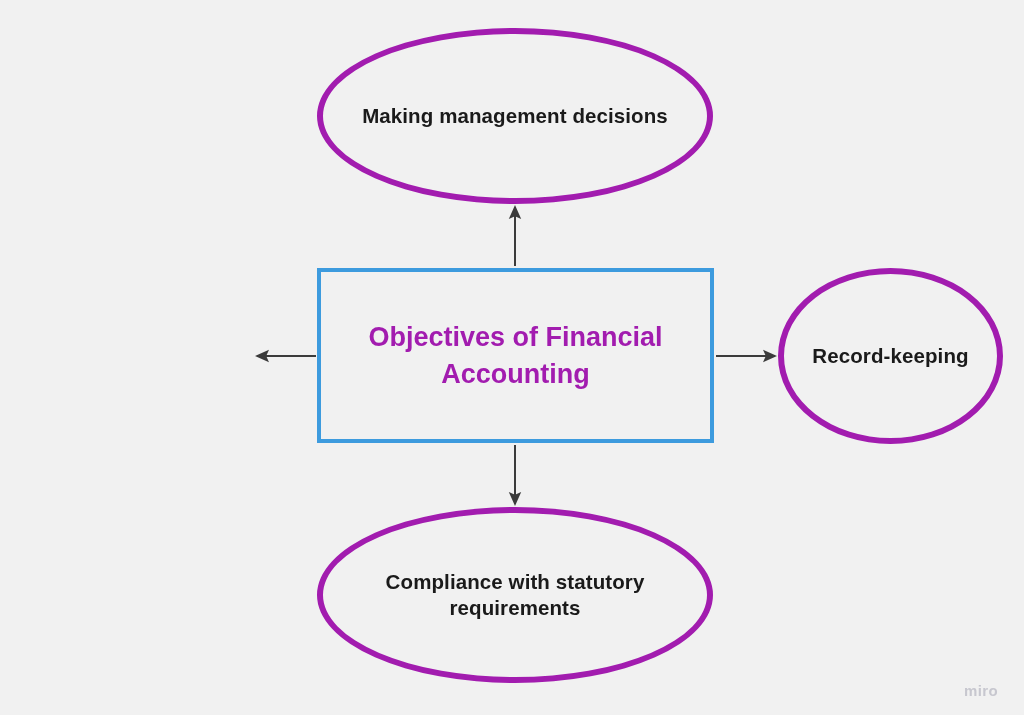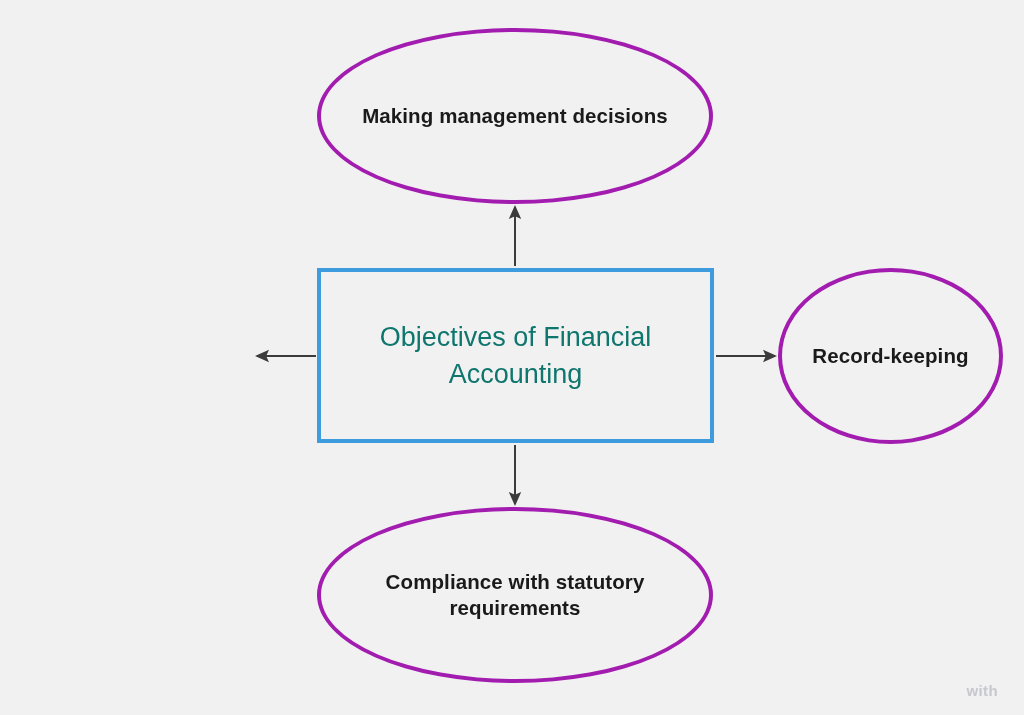--- a/index.html
+++ b/index.html
@@ -31,21 +31,21 @@
   .node {
     position: absolute;
     box-sizing: border-box;
     display: flex;
     align-items: center;
     justify-content: center;
     text-align: center;
   }
 
   .ellipse {
-    border: 4px solid #a21caf;
+    border: 6px solid #a21caf;
     border-radius: 50%;
     background: #f1f1f1;
   }
   .ellipse .label {
     color: #1a1a1a;
     font-weight: bold;
     font-size: 20.5px;
     line-height: 1.28;
     letter-spacing: 0.1px;
     padding: 0 18px;
@@ -54,22 +54,22 @@
   
   #center-box {
     left: 317px;
     top: 268px;
     width: 397px;
     height: 175px;
     border: 4px solid #3d9bde;
     background: #f1f1f1;
   }
   #center-box .label {
-    color: #0f766e;
-    font-weight: normal;
+    color: #a21caf;
+    font-weight: bold;
     font-size: 27px;
     line-height: 1.35;
     padding: 0 2px;
   }
 
   
   #node-top {
     left: 317px;
     top: 28px;
     width: 396px;
@@ -137,15 +137,15 @@
 
   <div class="node ellipse" id="node-bottom">
     <span class="label">Compliance with statutory requirements</span>
   </div>
 
 
   <div class="node" id="center-box">
     <span class="label">Objectives of Financial Accounting</span>
   </div>
 
-  <div id="watermark">with</div>
+  <div id="watermark">miro</div>
 
 </div>
 
 </body></html>

